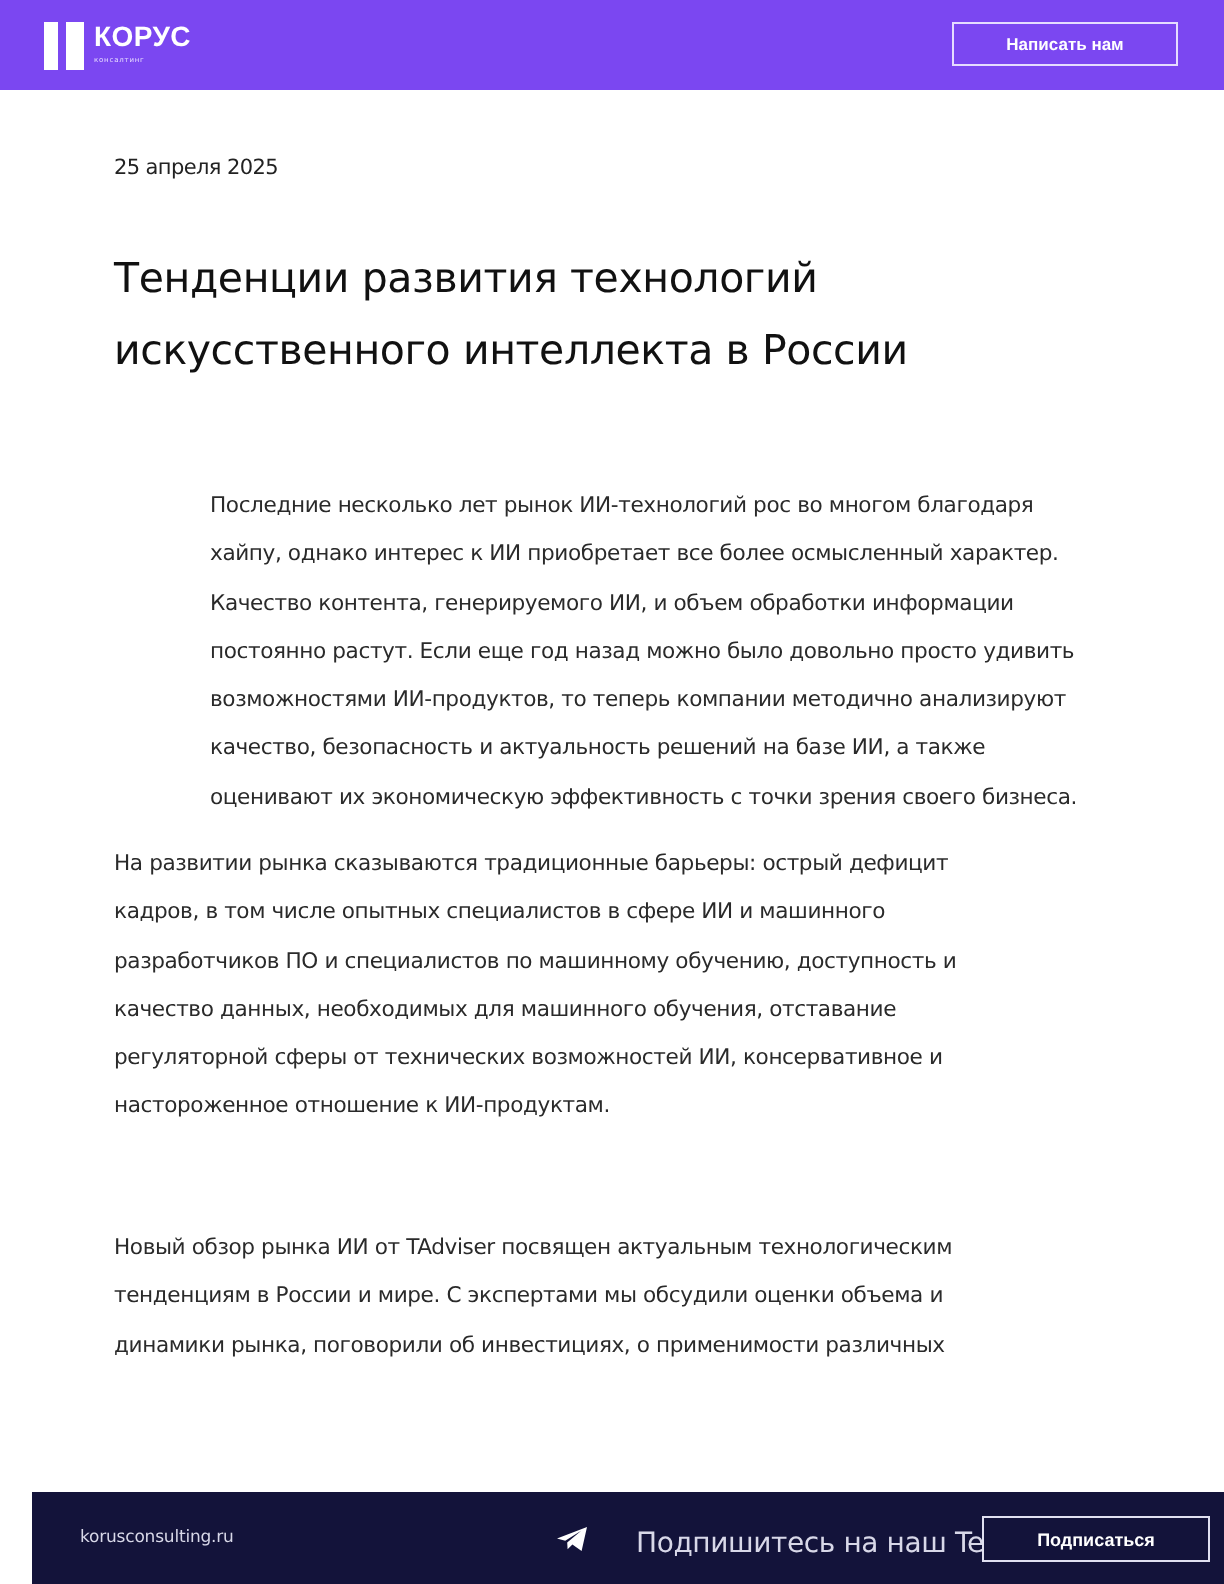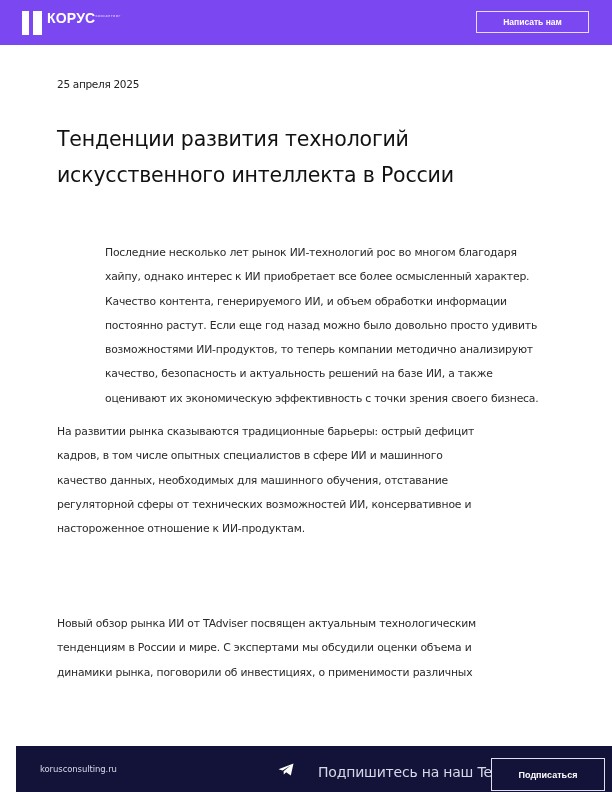--- a/index.html
+++ b/index.html
@@ -7,21 +7,21 @@
     body { position: relative; font-family: "DejaVu Sans", "Liberation Sans", sans-serif; color: #1a1a1a; }
 
     .header {
       position: absolute; left: 0; top: 0; width: 612px; height: 45px;
       background: #7b47f1;
     }
     .logo { position: absolute; left: 22px; top: 11px; height: 24px; display: flex; align-items: flex-start; }
     .logo-mark { width: 20px; height: 24px; position: relative; }
     .logo-mark .bar-l { position: absolute; left: 0; top: 0; width: 7px; height: 24px; background: #fff; }
     .logo-mark .bar-r { position: absolute; left: 11px; top: 0; width: 9px; height: 24px; background: #fff; }
-    .logo-text { margin-left: 5px; display: flex; flex-direction: row; }
+    .logo-text { margin-left: 5px; display: flex; flex-direction: column; }
     .logo-name { font-family: "Liberation Sans", sans-serif; font-weight: bold; font-size: 14px; color: #fff; line-height: 14px; letter-spacing: 0.2px; }
     .logo-sub { font-size: 3.5px; color: #e8deff; letter-spacing: 0.4px; margin-top: 3px; line-height: 4px; }
 
     .header-btn {
       position: absolute; left: 476px; top: 11px; width: 113px; height: 22px;
       border: 1px solid #e5dcff; color: #fff; background: transparent;
       font-family: "Liberation Sans", sans-serif; font-weight: bold; font-size: 8.5px;
       display: flex; align-items: center; justify-content: center; cursor: pointer;
     }
 
@@ -50,21 +50,21 @@
     .footer-link {
       position: absolute; left: 24px; top: 18px;
       font-size: 8.5px; color: #d8d8e8; letter-spacing: -0.1px; cursor: pointer;
     }
     .tg-icon { position: absolute; left: 262px; top: 17px; width: 16px; height: 13px; }
     .tg-text {
       position: absolute; left: 286px; top: 18px;
       font-size: 14px; color: #d8d8e8; letter-spacing: -0.2px; padding-left: 16px;
     }
     .subscribe-btn {
-      position: absolute; left: 475px; top: 12px; width: 114px; height: 33px;
+      position: absolute; left: 475px; top: 12px; width: 114px; height: 23px;
       border: 1px solid #e0e0f0; background: #13133a; color: #fff;
       font-family: "Liberation Sans", sans-serif; font-weight: bold; font-size: 9px;
       display: flex; align-items: center; justify-content: center; cursor: pointer;
     }
   </style>
 </head>
 <body>
 
 <header class="header">
   <div class="logo">
@@ -93,20 +93,21 @@
     <span class="line">Качество контента, генерируемого ИИ, и объем обработки информации</span>
     <span class="line">постоянно растут. Если еще год назад можно было довольно просто удивить</span>
     <span class="line">возможностями ИИ-продуктов, то теперь компании методично анализируют</span>
     <span class="line">качество, безопасность и актуальность решений на базе ИИ, а также</span>
     <span class="line">оценивают их экономическую эффективность с точки зрения своего бизнеса.</span>
   </p>
 
   <p class="body-text p2">
     <span class="line">На развитии рынка сказываются традиционные барьеры: острый дефицит</span>
     <span class="line">кадров, в том числе опытных специалистов в сфере ИИ и машинного</span>
+    <span class="line">разработчиков ПО и специалистов по машинному обучению, доступность и</span>
     <span class="line">качество данных, необходимых для машинного обучения, отставание</span>
     <span class="line">регуляторной сферы от технических возможностей ИИ, консервативное и</span>
     <span class="line">настороженное отношение к ИИ-продуктам.</span>
   </p>
 
   <p class="body-text p3">
     <span class="line">Новый обзор рынка ИИ от TAdviser посвящен актуальным технологическим</span>
     <span class="line">тенденциям в России и мире. С экспертами мы обсудили оценки объема и</span>
     <span class="line">динамики рынка, поговорили об инвестициях, о применимости различных</span>
   </p>

